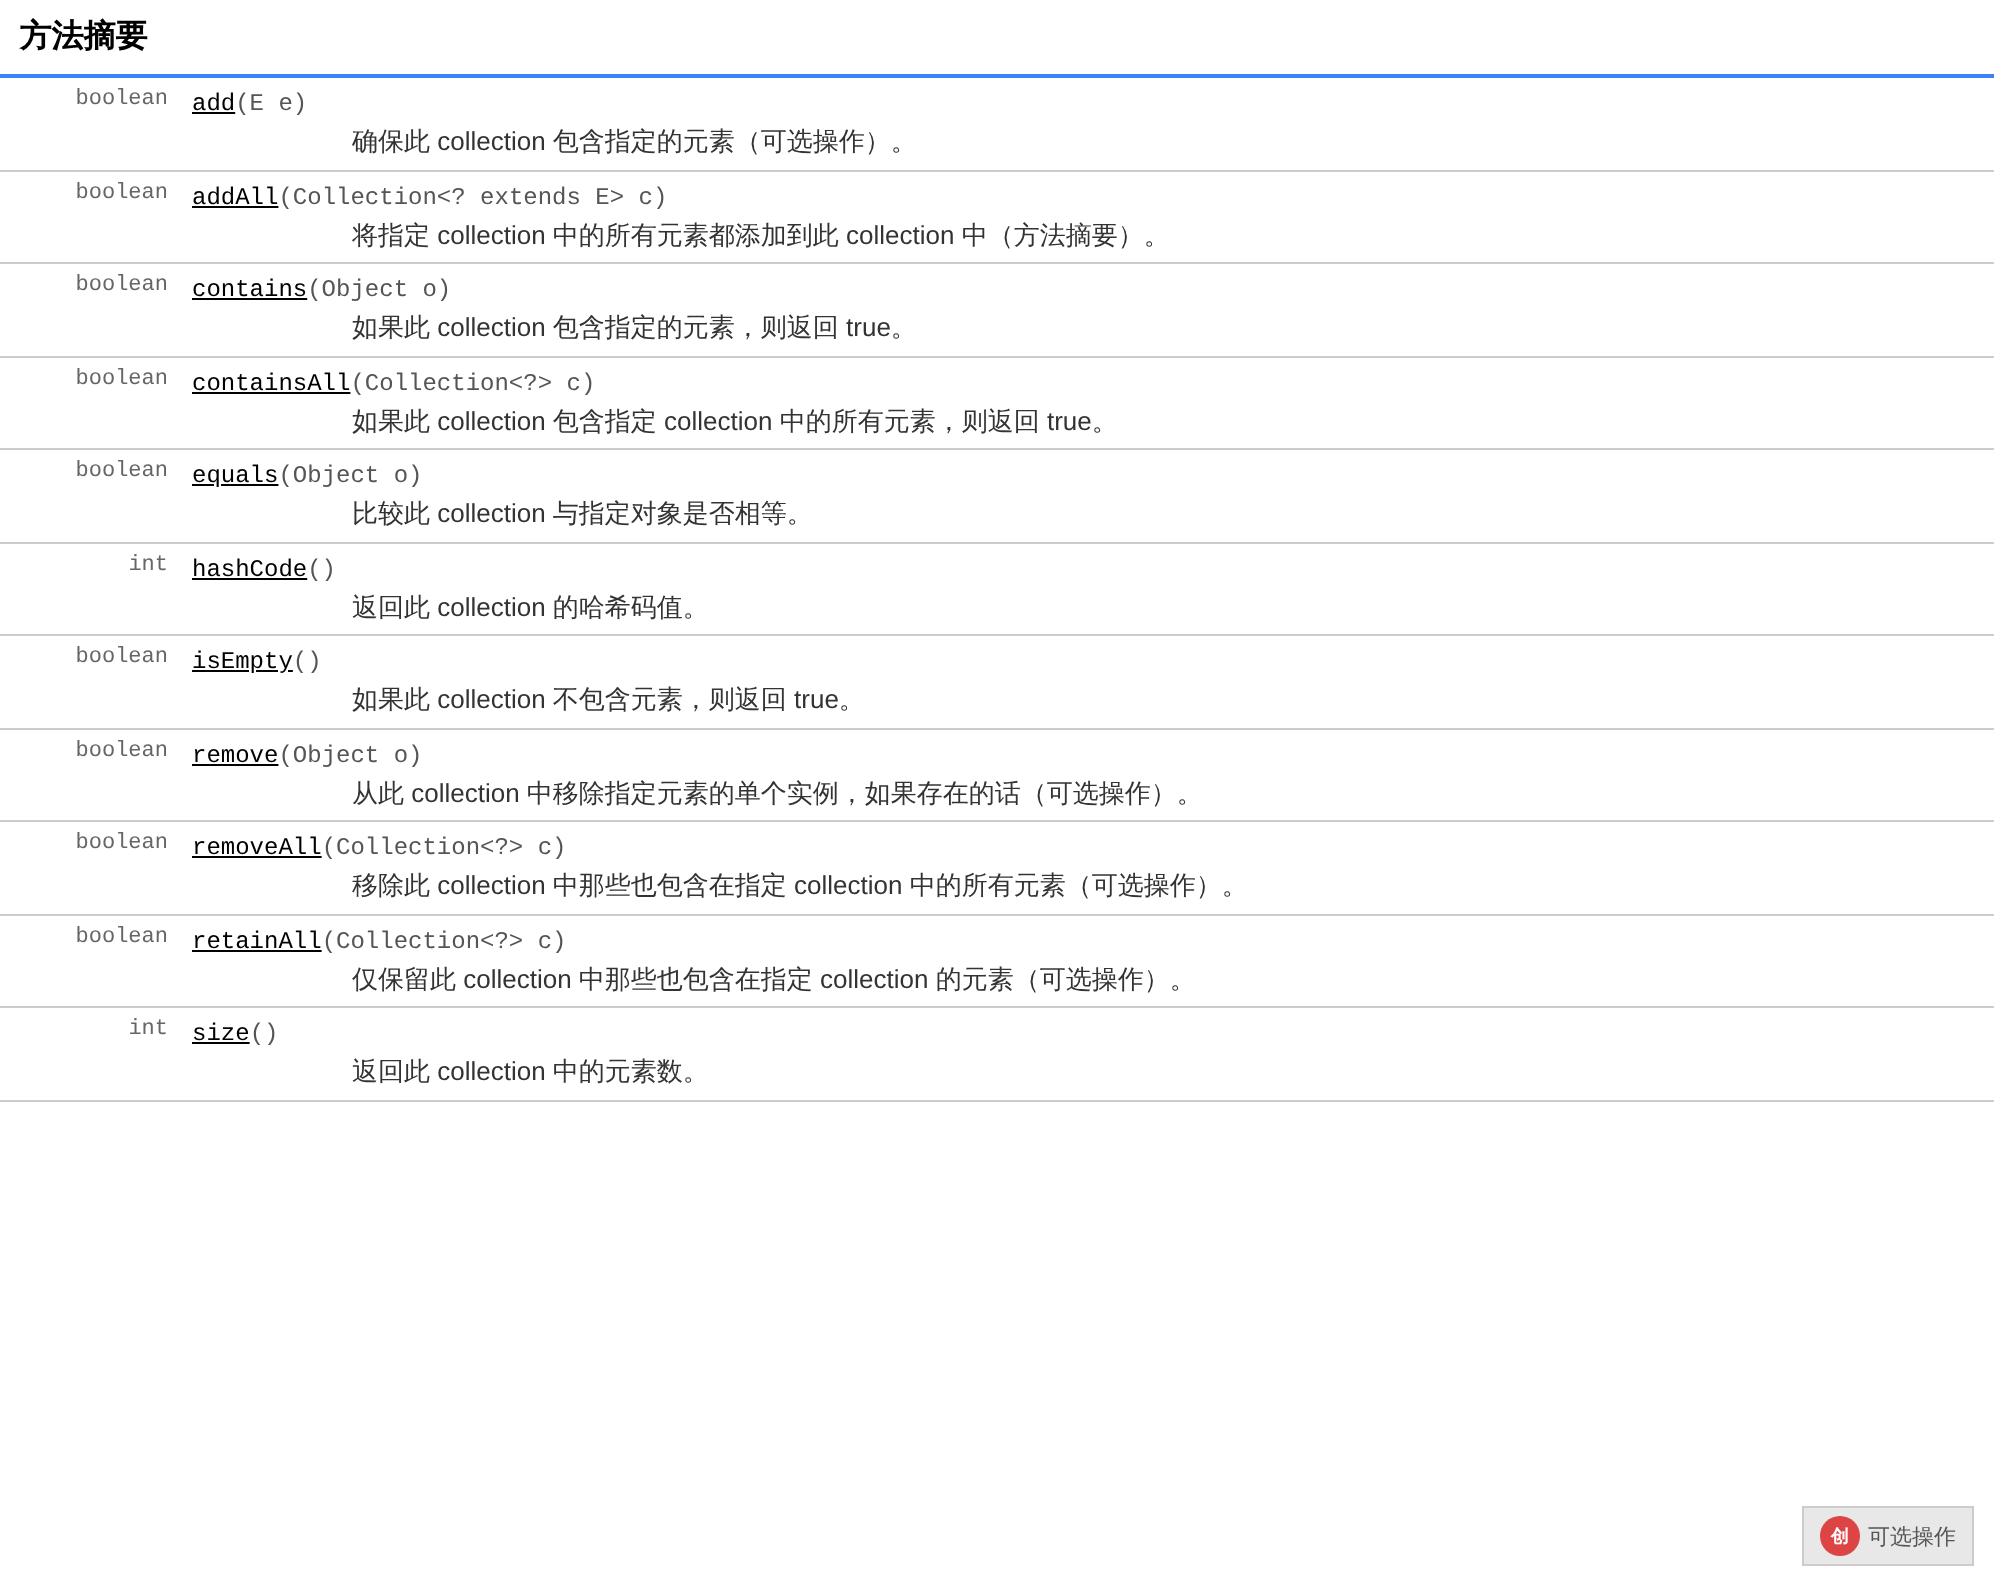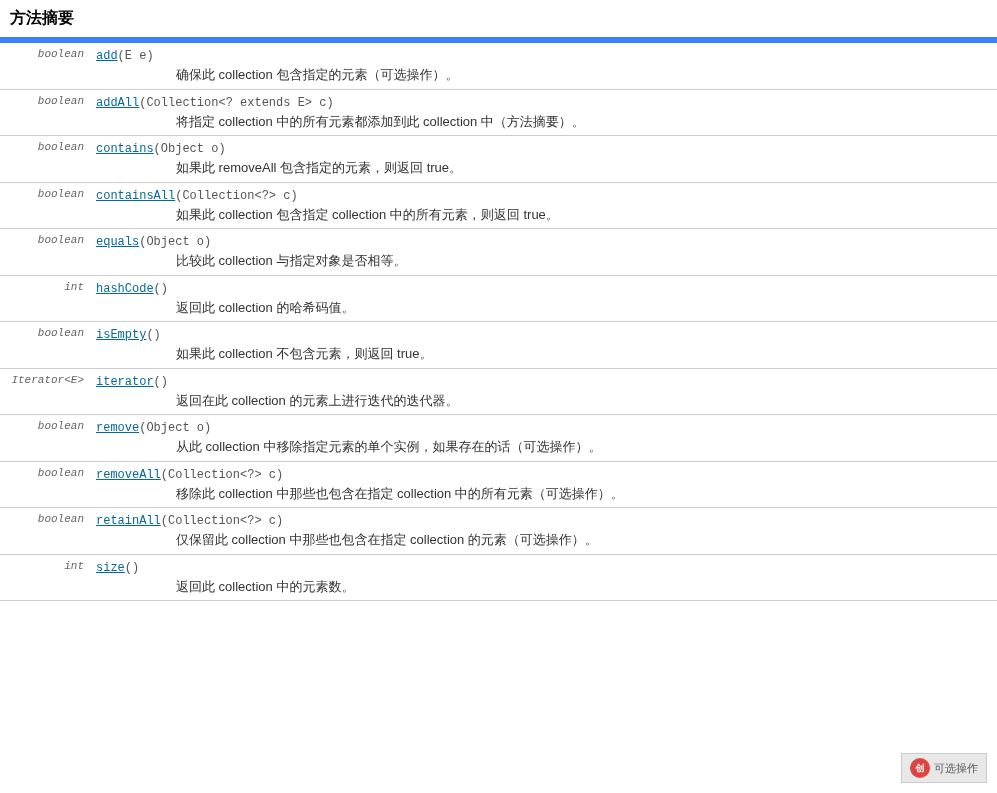--- a/index.html
+++ b/index.html
@@ -8,21 +8,21 @@
       font-size: 13px;
       background: #fff;
       color: #000;
     }
 
     .page-title {
       background: #fff;
       font-size: 16px;
       font-weight: bold;
       padding: 8px 10px;
-      border-bottom: 6px solid #3b82f6;
+      border-bottom: 2px solid #3b82f6;
       margin-bottom: 0;
     }
 
     .method-table {
       width: 100%;
       border-collapse: collapse;
     }
 
     .method-table tr {
       border-bottom: 1px solid #ccc;
@@ -31,38 +31,37 @@
     .method-table td {
       padding: 4px 6px;
       vertical-align: top;
     }
 
     .return-type {
       text-align: right;
       white-space: nowrap;
       color: #666;
       font-size: 11px;
-      font-style: italic;
       padding-right: 8px;
       padding-top: 6px;
       width: 90px;
       min-width: 80px;
     }
 
     .method-cell {
       padding: 4px 6px;
     }
 
     .method-sig {
       font-size: 13px;
       margin-bottom: 2px;
     }
 
     .method-name {
-      color: #0369a1;
+      color: #000000;
       text-decoration: underline;
       cursor: pointer;
       font-family: "Courier New", monospace;
       font-size: 12px;
     }
 
     .method-params {
       font-family: "Courier New", monospace;
       font-size: 12px;
       color: #555;
@@ -126,21 +125,21 @@
         <td class="return-type"><code>boolean</code></td>
         <td class="method-cell">
           <div class="method-sig"><span class="method-name">addAll</span><span class="method-params">(Collection&lt;? extends E&gt;  c)</span></div>
           <div class="method-desc">将指定 collection 中的所有元素都添加到此 collection 中（方法摘要）。</div>
         </td>
       </tr>
       <tr>
         <td class="return-type"><code>boolean</code></td>
         <td class="method-cell">
           <div class="method-sig"><span class="method-name">contains</span><span class="method-params">(Object  o)</span></div>
-          <div class="method-desc">如果此 removeAll 包含指定的元素，则返回 true。</div>
+          <div class="method-desc">如果此 collection 包含指定的元素，则返回 true。</div>
         </td>
       </tr>
       <tr>
         <td class="return-type"><code>boolean</code></td>
         <td class="method-cell">
           <div class="method-sig"><span class="method-name">containsAll</span><span class="method-params">(Collection&lt;?&gt;  c)</span></div>
           <div class="method-desc">如果此 collection 包含指定 collection 中的所有元素，则返回 true。</div>
         </td>
       </tr>
       <tr>
@@ -155,27 +154,20 @@
         <td class="method-cell">
           <div class="method-sig"><span class="method-name">hashCode</span><span class="method-params">()</span></div>
           <div class="method-desc">返回此 collection 的哈希码值。</div>
         </td>
       </tr>
       <tr>
         <td class="return-type"><code>boolean</code></td>
         <td class="method-cell">
           <div class="method-sig"><span class="method-name">isEmpty</span><span class="method-params">()</span></div>
           <div class="method-desc">如果此 collection 不包含元素，则返回 true。</div>
-        </td>
-      </tr>
-      <tr>
-        <td class="return-type"><code>Iterator&lt;E&gt;</code></td>
-        <td class="method-cell">
-          <div class="method-sig"><span class="method-name">iterator</span><span class="method-params">()</span></div>
-          <div class="method-desc">返回在此 collection 的元素上进行迭代的迭代器。</div>
         </td>
       </tr>
       <tr>
         <td class="return-type"><code>boolean</code></td>
         <td class="method-cell">
           <div class="method-sig"><span class="method-name">remove</span><span class="method-params">(Object  o)</span></div>
           <div class="method-desc">从此 collection 中移除指定元素的单个实例，如果存在的话（可选操作）。</div>
         </td>
       </tr>
       <tr>

